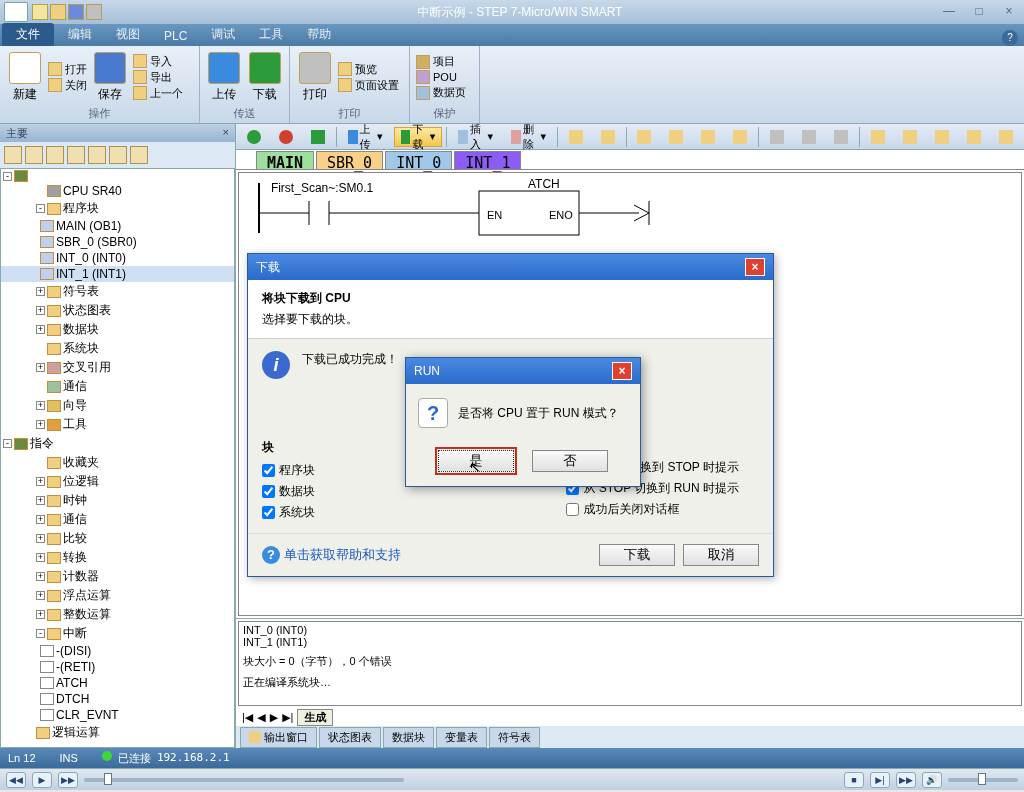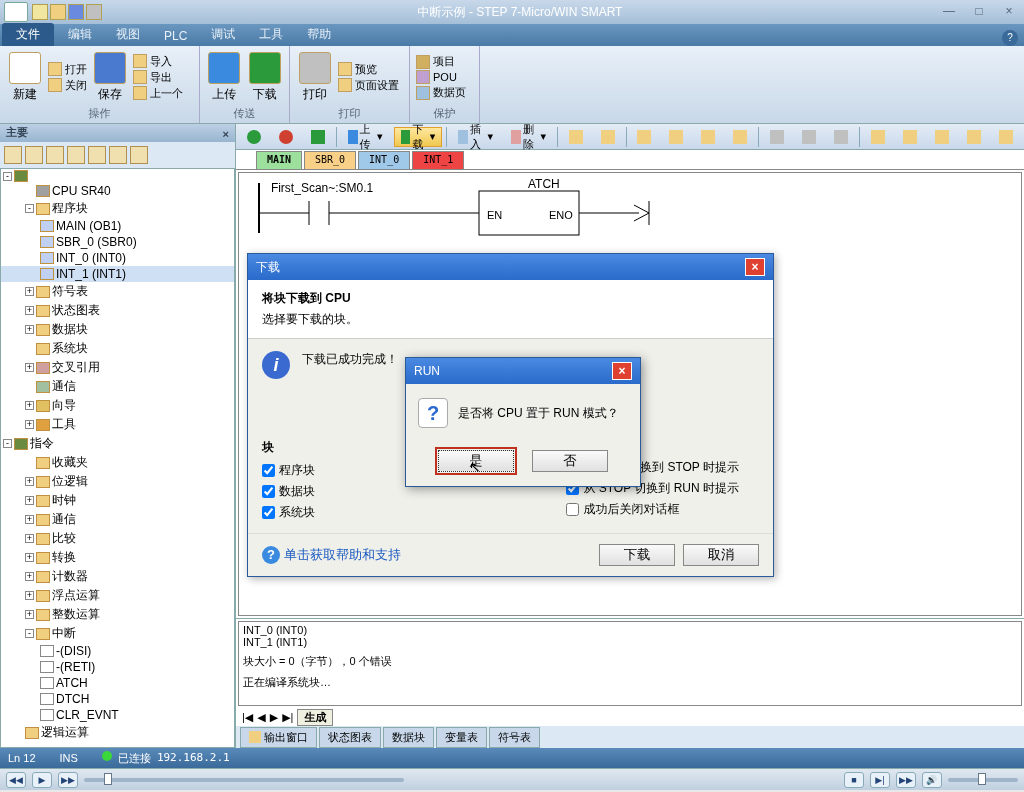--- a/index.html
+++ b/index.html
@@ -27,43 +27,43 @@
 .rgroup-label { text-align: center; font-size: 11px; color: #567; }
 .big-btn { display: flex; flex-direction: column; align-items: center; justify-content: center; width: 38px; padding: 2px; cursor: pointer; }
 .big-btn .ico { width: 32px; height: 32px; background: #f8e8c0; border: 1px solid #c0a060; border-radius: 3px; margin-bottom: 2px; }
 .sm-items { display: flex; flex-direction: column; gap: 1px; }
 .sm-item { display: flex; align-items: center; gap: 3px; font-size: 11px; cursor: pointer; }
 .sm-item .si { width: 14px; height: 14px; background: #f0d080; border: 1px solid #c0a060; }
 
 
 .main-area { display: flex; height: 624px; }
 .left-panel { width: 244px; display: flex; flex-direction: column; border-right: 1px solid #8aa; }
-.panel-header { height: 18px; background: linear-gradient(#bcd0e4,#98b4d0); color: #345; padding: 2px 6px; font-size: 11px; display: flex; align-items: flex-end; font-weight: bold; }
+.panel-header { height: 18px; background: linear-gradient(#bcd0e4,#98b4d0); color: #345; padding: 2px 6px; font-size: 11px; display: flex; align-items: flex-start; }
 .panel-header .x { margin-left: auto; cursor: pointer; }
 .tb-strip { height: 26px; background: #dce8f4; display: flex; align-items: center; padding: 0 4px; gap: 3px; }
 .tb-ico { width: 18px; height: 18px; background: #f0e0b0; border: 1px solid #b09050; }
 .tree { flex: 1; background: #fff; overflow: auto; border: 1px solid #8aa; }
 .tree-node { padding: 1px 2px; display: flex; align-items: center; gap: 2px; white-space: nowrap; cursor: pointer; }
 .tree-node .exp { width: 9px; height: 9px; border: 1px solid #888; text-align: center; line-height: 7px; font-size: 9px; background: #fff; }
 .tree-node .tn-ico { width: 14px; height: 12px; background: #f0d080; border: 1px solid #c09040; }
 .tree-node.sel { background: #d0e0f4; }
-.ind-1 { padding-left: 24px; } .ind-2 { padding-left: 28px; }
+.ind-1 { padding-left: 18px; margin-left: 17px; } .ind-2 { padding-left: 28px; }
 
 .center { flex: 1; display: flex; flex-direction: column; background: #fff; }
 .toolbar { height: 26px; background: linear-gradient(#e4ecf6,#c8d8ea); display: flex; align-items: center; padding: 0 4px; gap: 4px; border-bottom: 1px solid #8aa; }
 .tbtn { height: 20px; padding: 0 6px; display: flex; align-items: center; gap: 2px; font-size: 11px; border: 1px solid transparent; cursor: pointer; }
 .tbtn .ti { width: 14px; height: 14px; background: #f0d080; }
 .tbtn.upload .ti { background: #3a8ae0; }
 .tbtn.download { border: 1px solid #e0a030; background: linear-gradient(#ffe8a0,#f0c850); }
 .tbtn.download .ti { background: #2a9a3a; }
 .sep { width: 1px; height: 20px; background: #8ab; }
 
 .code-tabs { height: 20px; display: flex; padding-left: 20px; background: #fff; border-bottom: 1px solid #888; }
-.ctab { padding: 2px 10px; font-size: 10px; font-family: Consolas, monospace; border: 1px solid #888; border-bottom: none; margin-right: 2px; margin-top: 1px; cursor: pointer; }
-.ctab.main { background: #9de09d; font-weight: bold; } .ctab.sbr { background: #f8d088; } .ctab.int0 { background: #a0c8e8; } .ctab.int1 { background: #ef4444; }
+.ctab { padding: 2px 10px; font-size: 15px; font-family: Consolas, monospace; border: 1px solid #888; border-bottom: none; margin-right: 2px; margin-top: 1px; cursor: pointer; }
+.ctab.main { background: #9de09d; font-weight: bold; } .ctab.sbr { background: #f8d088; } .ctab.int0 { background: #a0c8e8; } .ctab.int1 { background: #8b5cf6; }
 
 .ladder { flex: 1; background: #fff; border: 1px solid #888; margin: 2px; position: relative; overflow: hidden; }
 .contact-lbl { position: absolute; top: 8px; left: 32px; }
 .box-lbl { position: absolute; top: 4px; left: 275px; text-align: center; width: 60px; }
 
 .output-area { height: 130px; border-top: 1px solid #8aa; display: flex; flex-direction: column; }
 .output-text { flex: 1; background: #fff; border: 1px solid #888; margin: 2px; padding: 2px 4px; font-size: 11px; overflow: hidden; }
 .output-nav { height: 18px; display: flex; align-items: center; padding: 0 6px; gap: 4px; font-size: 11px; }
 .output-nav .gen-tab { background: #f0f0e0; border: 1px solid #888; padding: 0 6px; font-weight: bold; }
 .bottom-tabs { height: 22px; background: #dce8f4; display: flex; align-items: center; padding: 0 4px; gap: 2px; }

